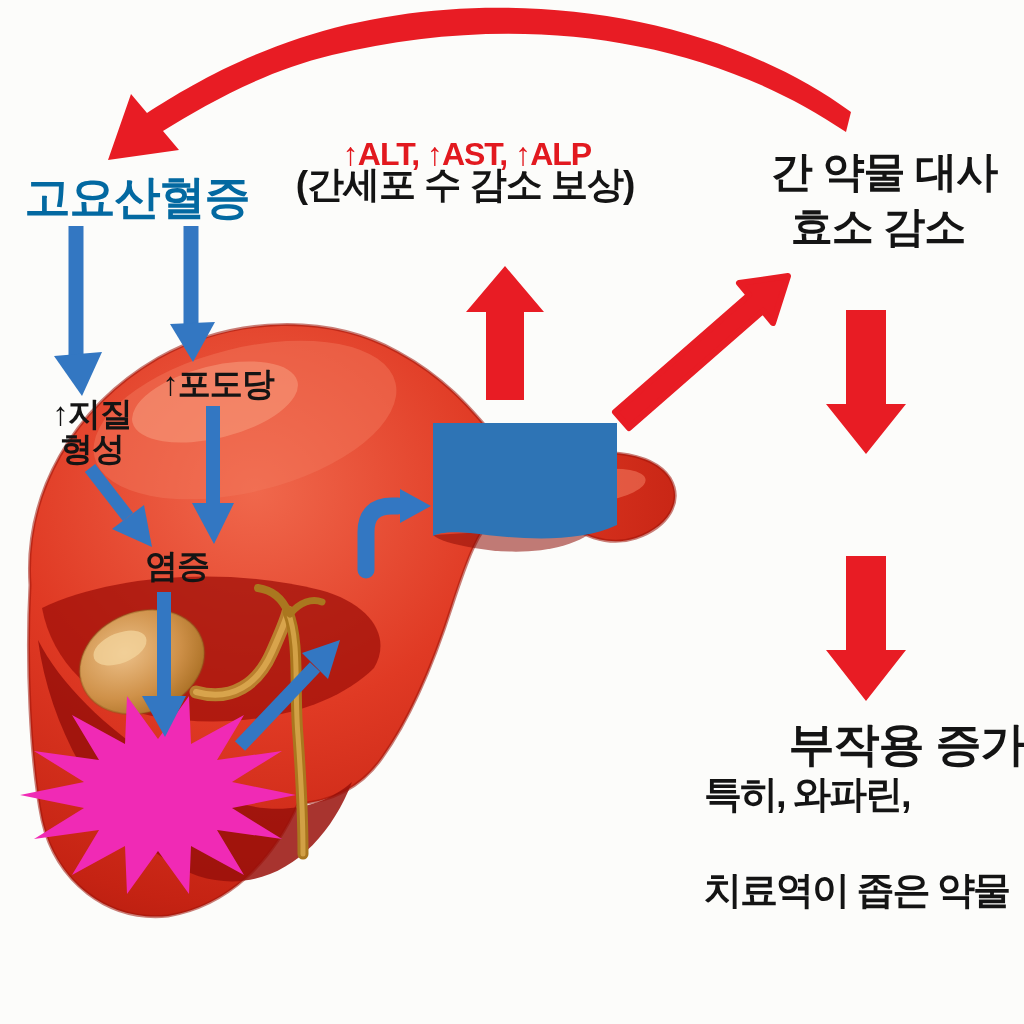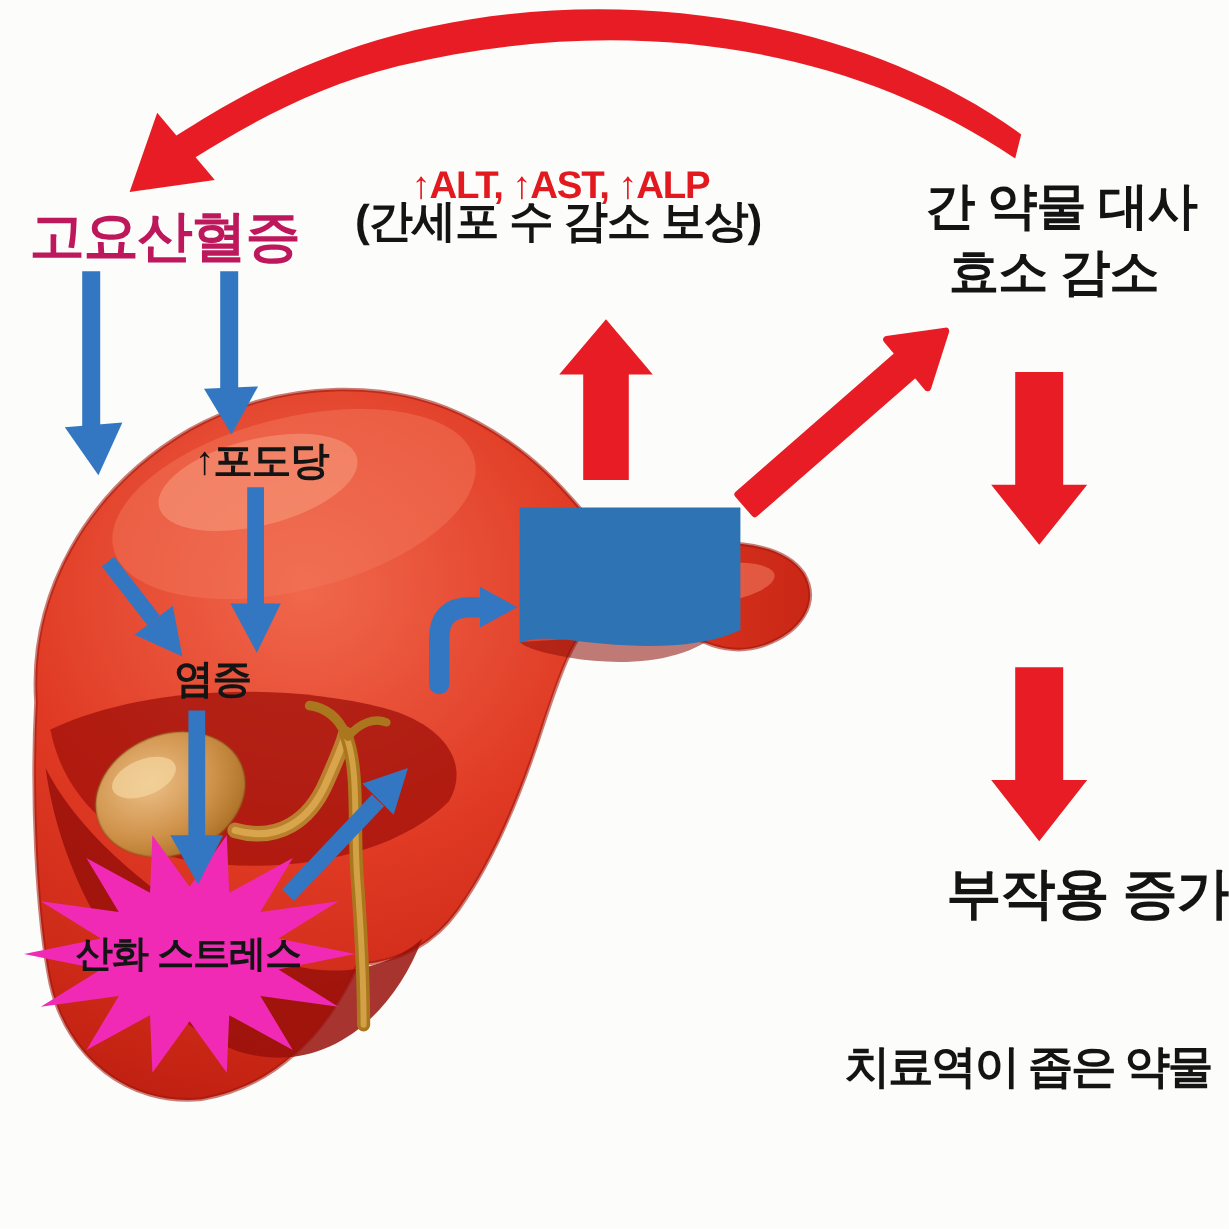--- a/index.html
+++ b/index.html
@@ -10,21 +10,21 @@
     position:absolute;
     font-family:"Liberation Sans",sans-serif;
     font-weight:bold;
     color:#141414;
     white-space:nowrap;
     transform:translate(-50%,-50%);
     letter-spacing:-1px;
     line-height:1.05;
   }
   .red-text{color:#e2191f;}
-  .blue-text{color:#be185d;}
+  .blue-text{color:#0369a1;}
   .white-text{color:#ffffff;text-shadow:0 0 4px rgba(80,5,5,.55),2px 2px 3px rgba(90,10,10,.45);}
   .center-lines{text-align:center;}
   .note-line{transform:translate(0,-50%);letter-spacing:-2px;}
 </style>
 </head>
 <body>
 
 <div class="stage">
 
   <svg width="1024" height="1024" viewBox="0 0 1024 1024">
@@ -133,22 +133,26 @@
   </svg>
 
   <div class="lbl red-text" style="left:467px;top:155px;font-size:32px;">↑ALT, ↑AST, ↑ALP</div>
   <div class="lbl" style="left:465px;top:185px;font-size:37px;">(간세포 수 감소 보상)</div>
 
   <div class="lbl" style="left:884px;top:172px;font-size:42px;">간 약물 대사</div>
   <div class="lbl" style="left:878px;top:227px;font-size:42px;">효소 감소</div>
 
   <div class="lbl blue-text" style="left:137px;top:197px;font-size:46px;">고요산혈증</div>
 
+  <div class="lbl center-lines" style="left:92px;top:432px;font-size:33px;">
+    <div>↑지질</div>
+    <div>형성</div>
+  </div>
   <div class="lbl" style="left:218px;top:384px;font-size:33px;">↑포도당</div>
   <div class="lbl" style="left:177px;top:566px;font-size:33px;">염증</div>
-  <div class="lbl" style="left:157px;top:795px;font-size:31px;">산화 스트레스</div>
 
 
   <div class="lbl" style="left:869px;top:744px;font-size:46px;margin-left:38px;">부작용 증가</div>
 
+  <div class="lbl note-line" style="left:704px;top:795px;font-size:38px;">특히, 와파린,</div>
   <div class="lbl note-line" style="left:704px;top:891px;font-size:38px;">치료역이 좁은 약물</div>
 
 </div>
 
 </body></html>

